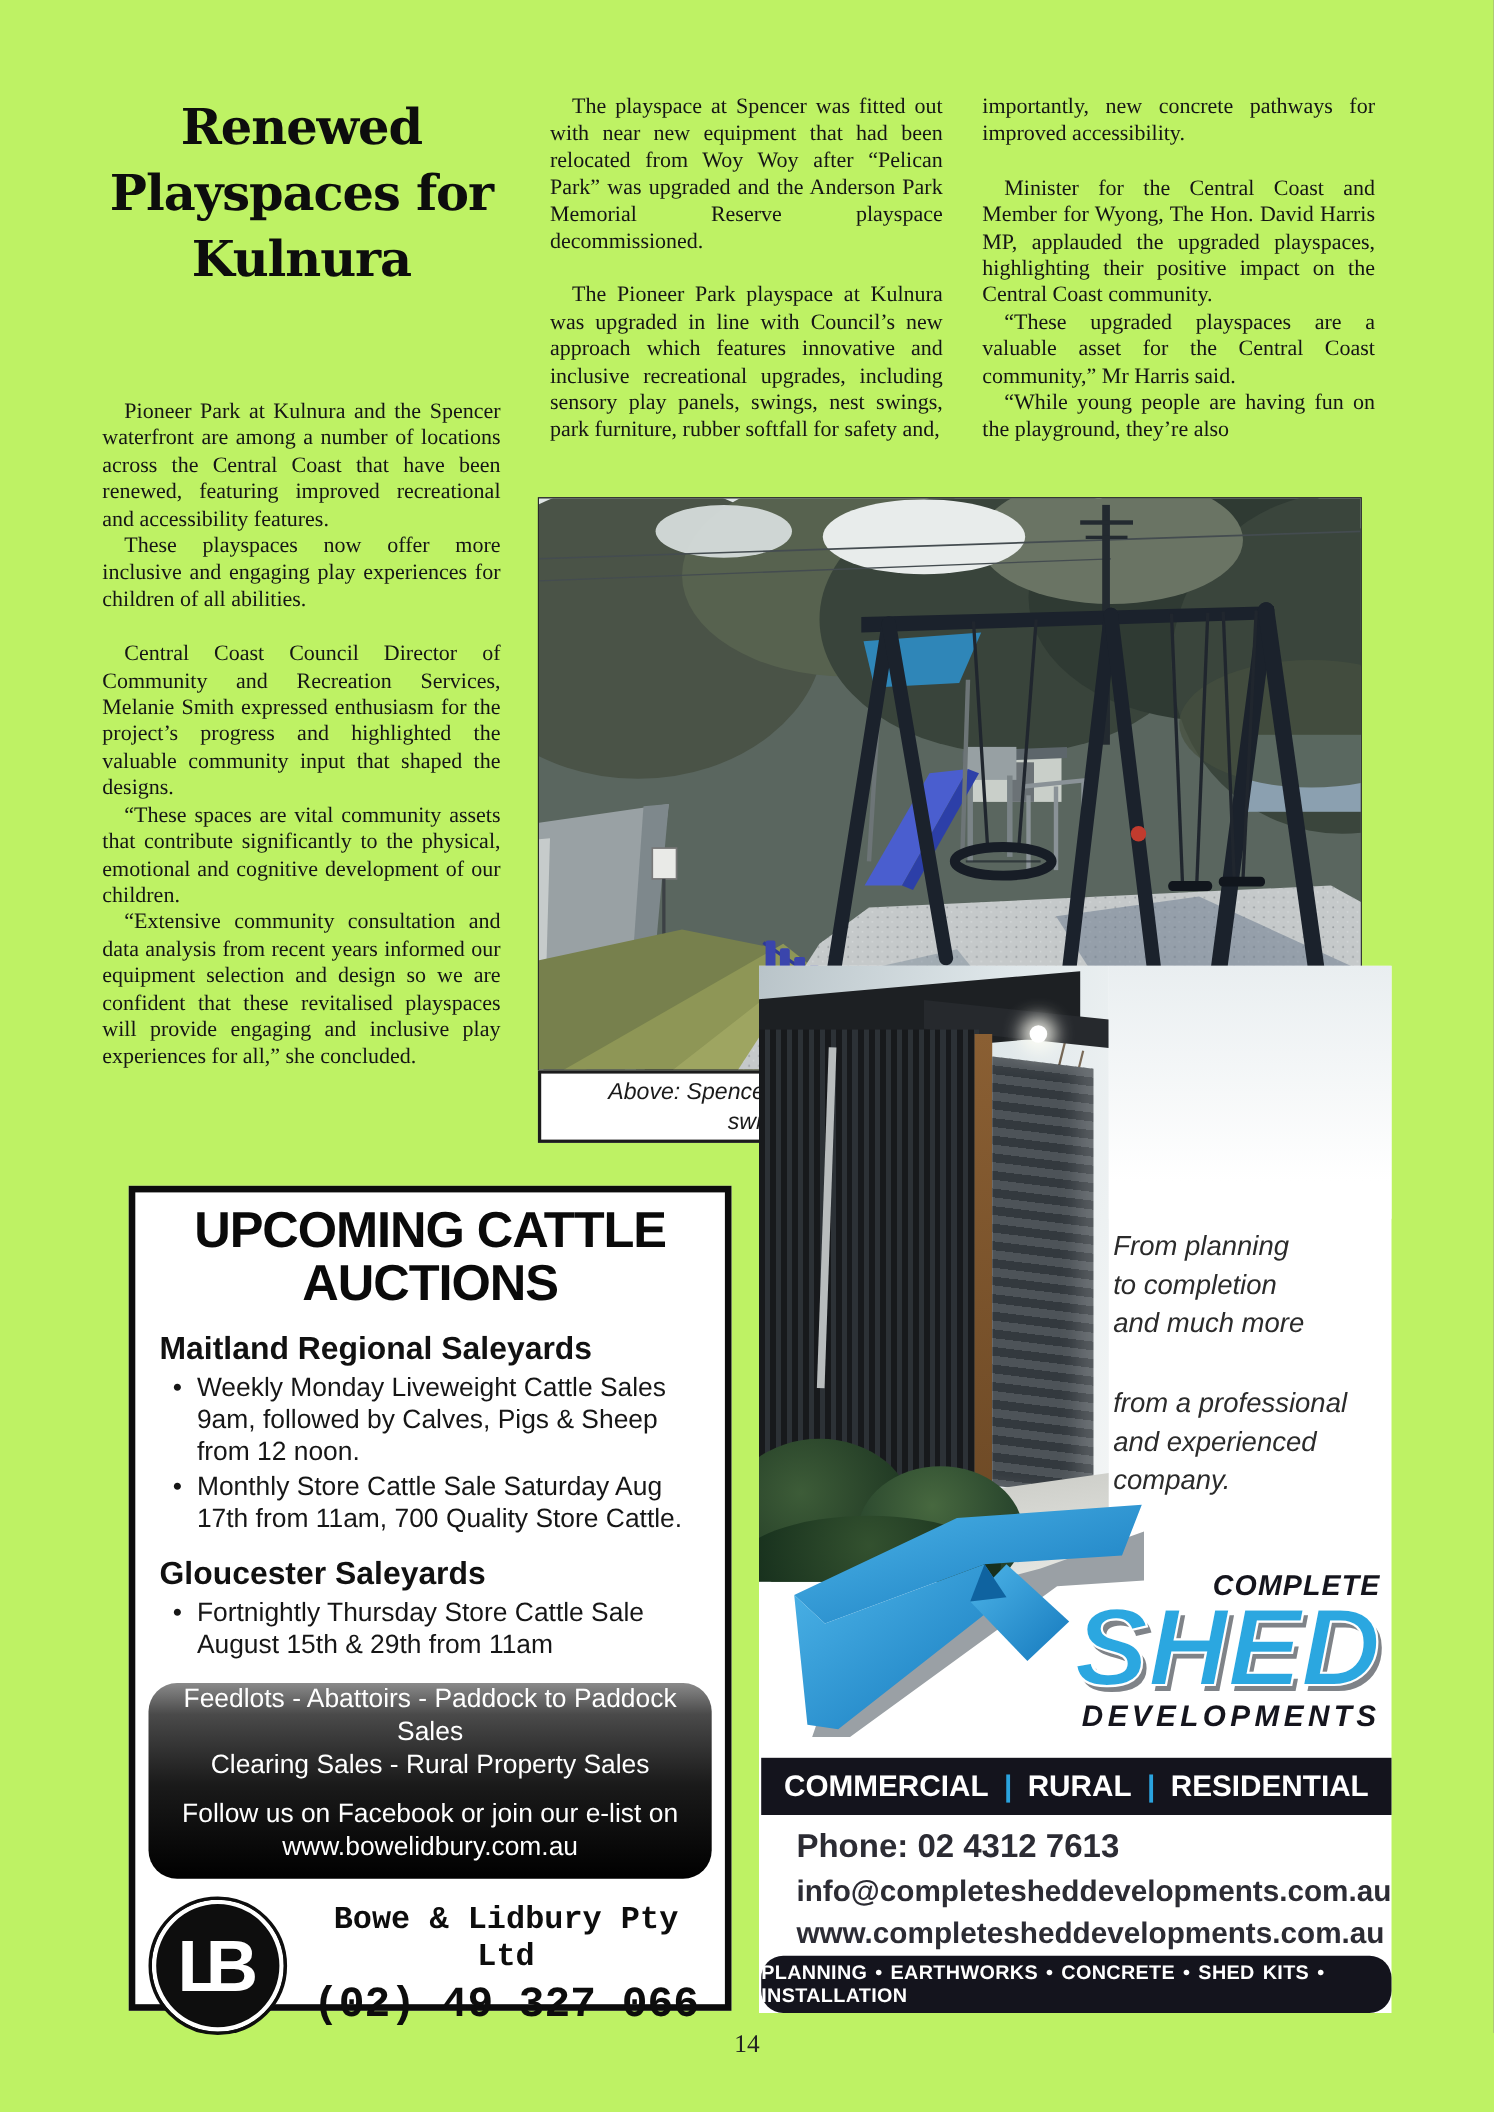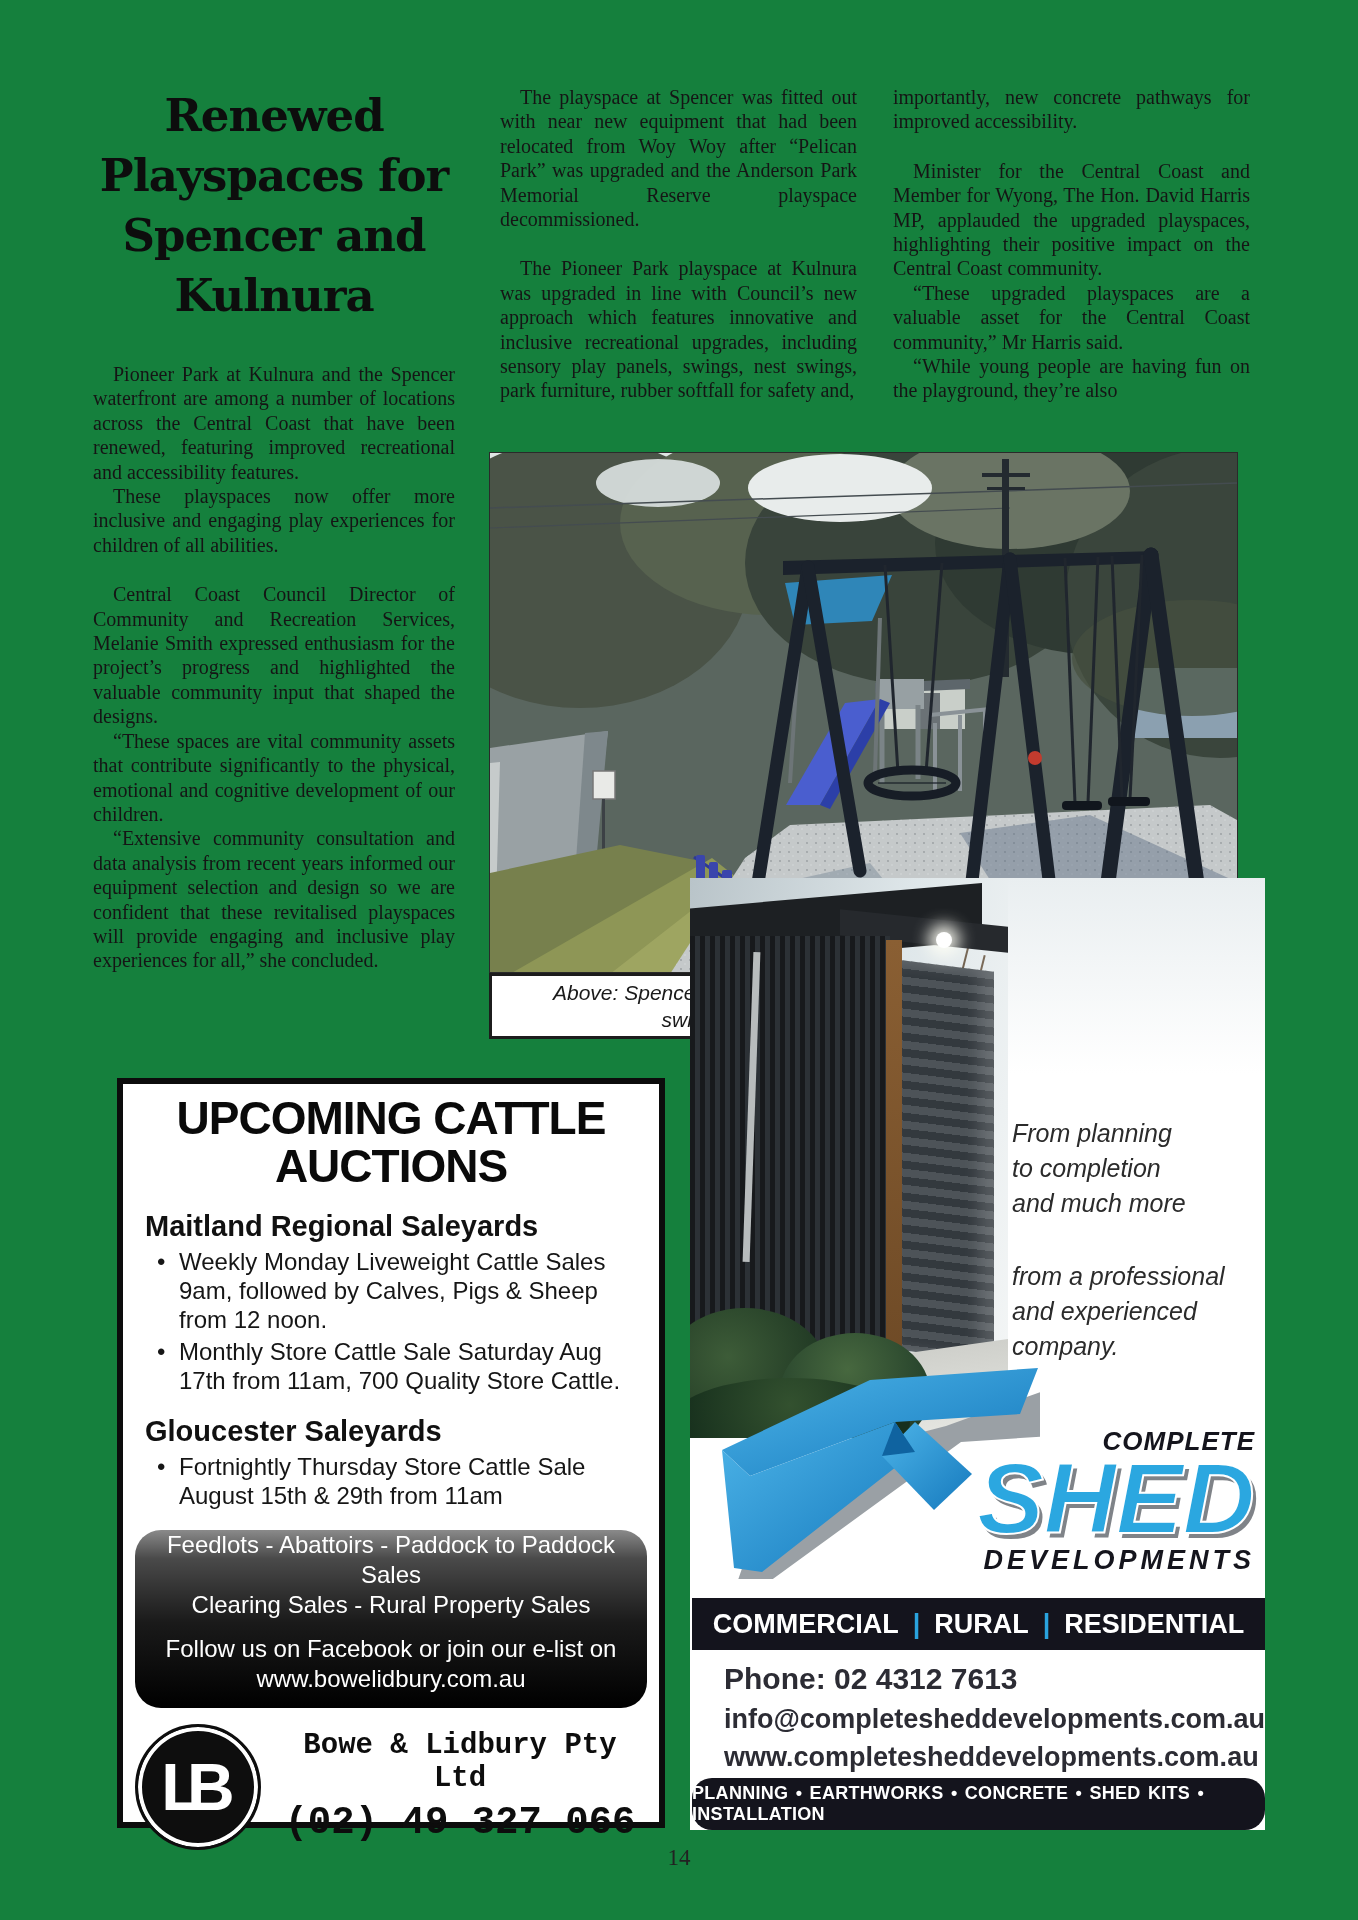--- a/index.html
+++ b/index.html
@@ -1,19 +1,19 @@
 <!DOCTYPE html>
 <html><head>
 <meta charset="utf-8">
 <style>
   * { margin:0; padding:0; box-sizing:border-box; }
   html,body { background:#888; }
   .page {
     position:relative; width:1358px; height:1920px; margin:0 auto;
-    background:#15803d; overflow:hidden;
+    background:#bef264; overflow:hidden;
     font-family:"Liberation Serif", serif; color:#121212;
   }
   
   .article-title {
     position:absolute; left:88px; top:86px; width:372px;
     text-align:center; font-family:"DejaVu Serif", serif;
     font-weight:bold; font-size:45px; line-height:60px; letter-spacing:-1px; color:#0d0d0d;
   }
   .col { position:absolute; font-size:20px; line-height:24.4px; text-align:justify; color:#151515; }
   .col p { text-indent:20px; }
@@ -123,21 +123,20 @@
     font-size:23px; color:#222; }
 </style>
 </head>
 <body>
 
 <div class="page">
 
   <div class="article-title">
     <div>Renewed</div>
     <div>Playspaces for</div>
-    <div>Spencer and</div>
     <div>Kulnura</div>
   </div>
 
   <div class="col col1">
     <p>Pioneer Park at Kulnura and the Spencer waterfront are among a number of locations across the Central Coast that have been renewed, featuring improved recreational and accessibility features.</p>
     <p>These playspaces now offer more inclusive and engaging play experiences for children of all abilities.</p>
     <p class="gap">Central Coast Council Director of Community and Recreation Services, Melanie Smith expressed enthusiasm for the project’s progress and highlighted the valuable community input that shaped the designs.</p>
     <p>“These spaces are vital community assets that contribute significantly to the physical, emotional and cognitive development of our children.</p>
     <p>“Extensive community consultation and data analysis from recent years informed our equipment selection and design so we are confident that these revitalised playspaces will provide engaging and inclusive play experiences for all,” she concluded.</p>
   </div>

